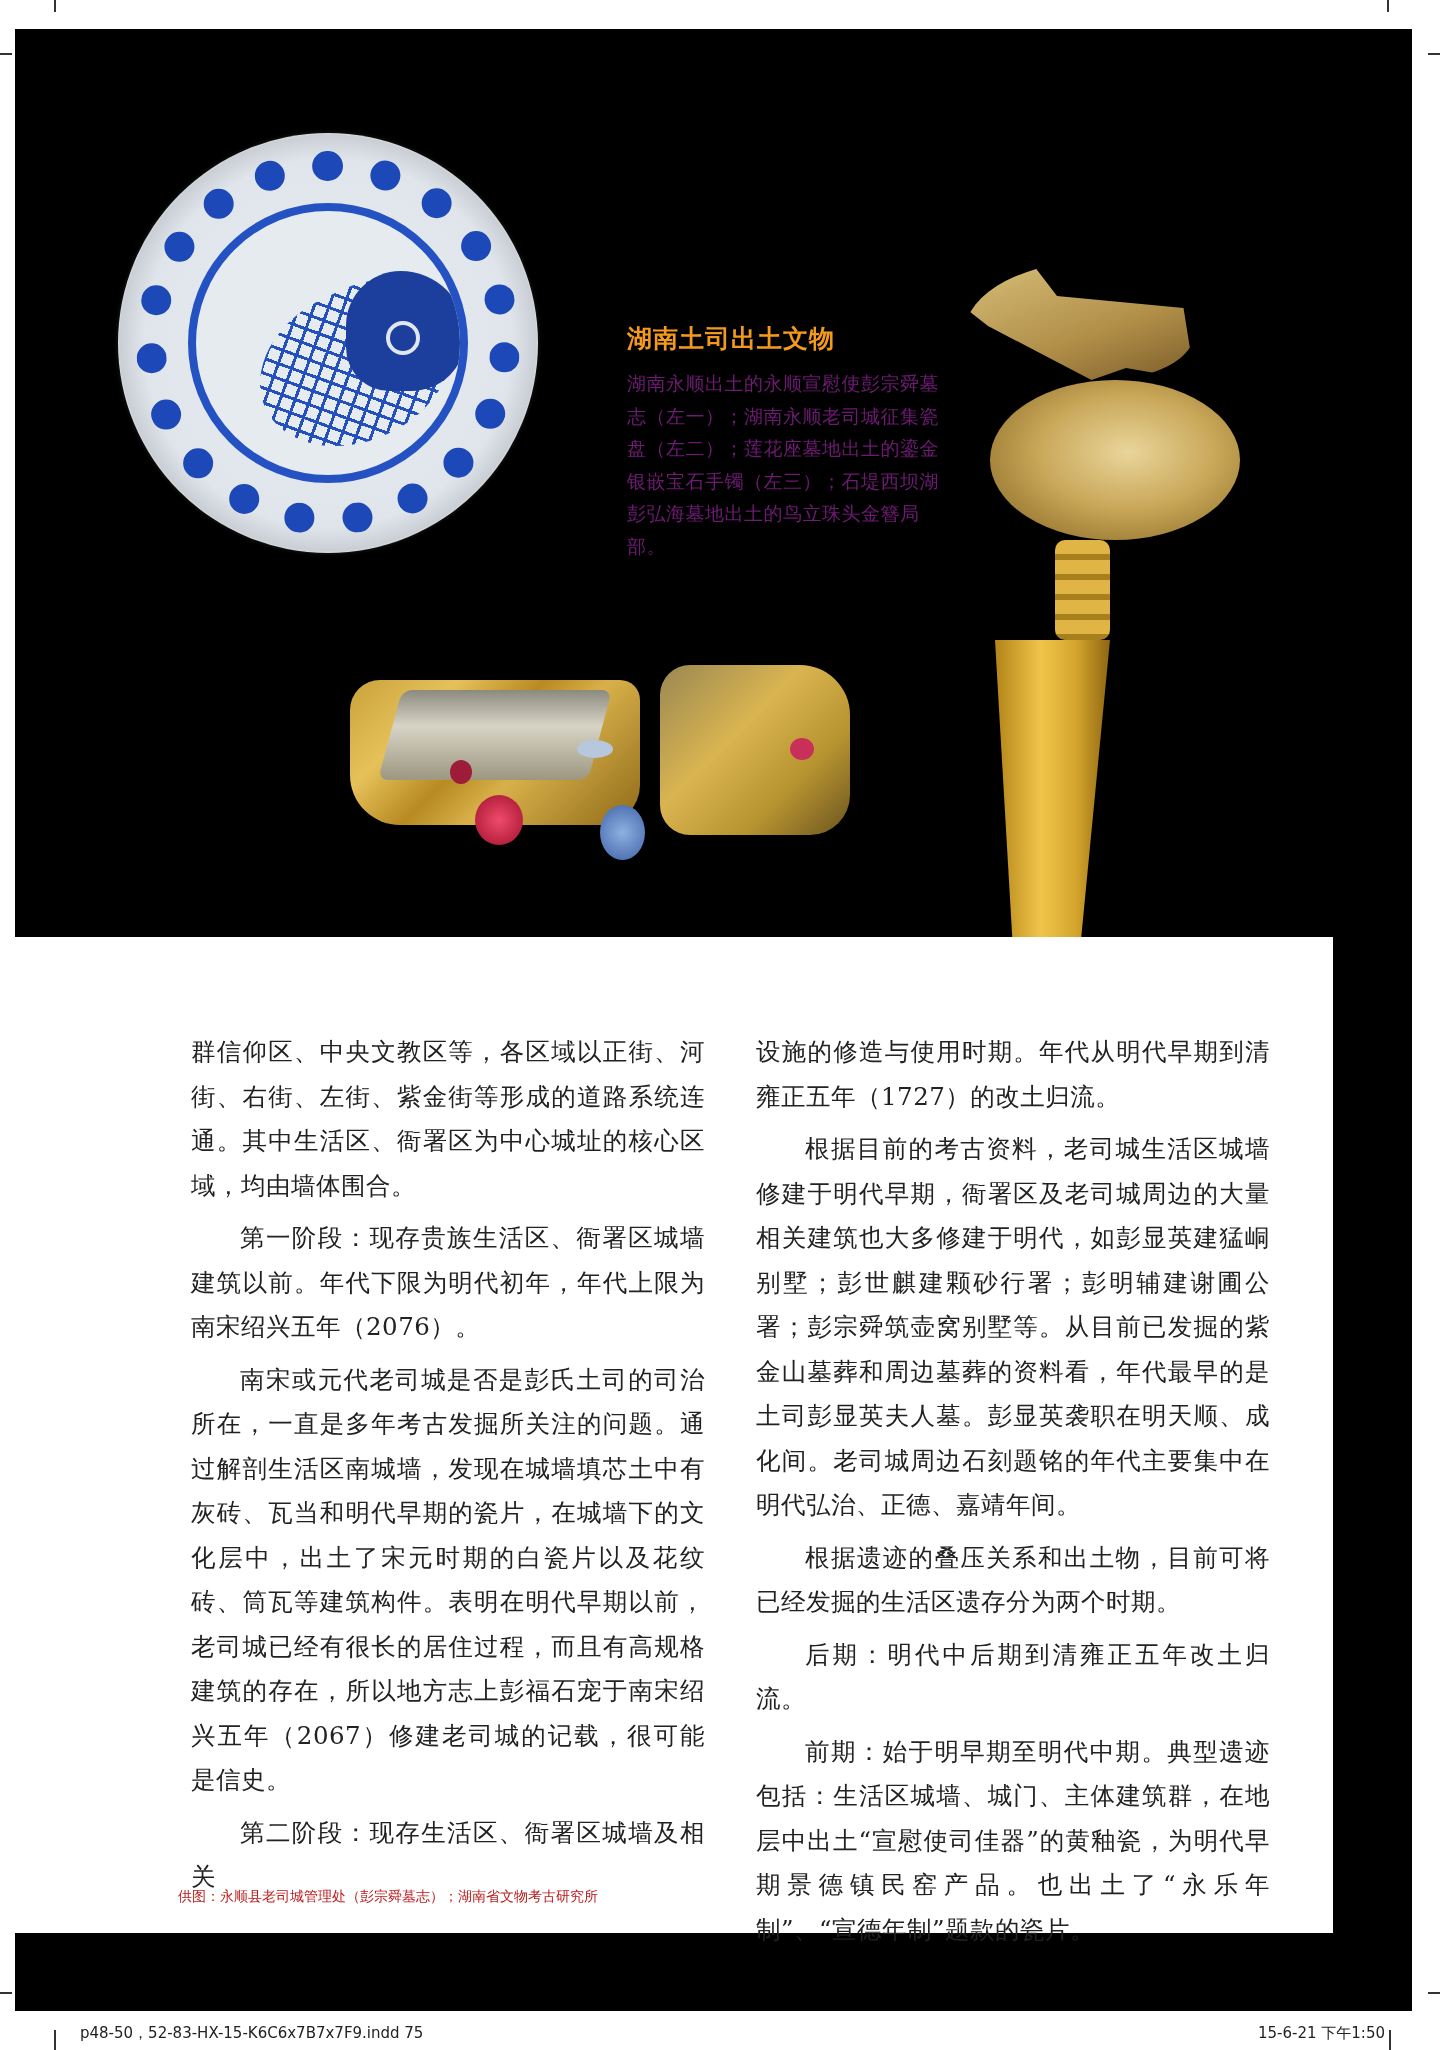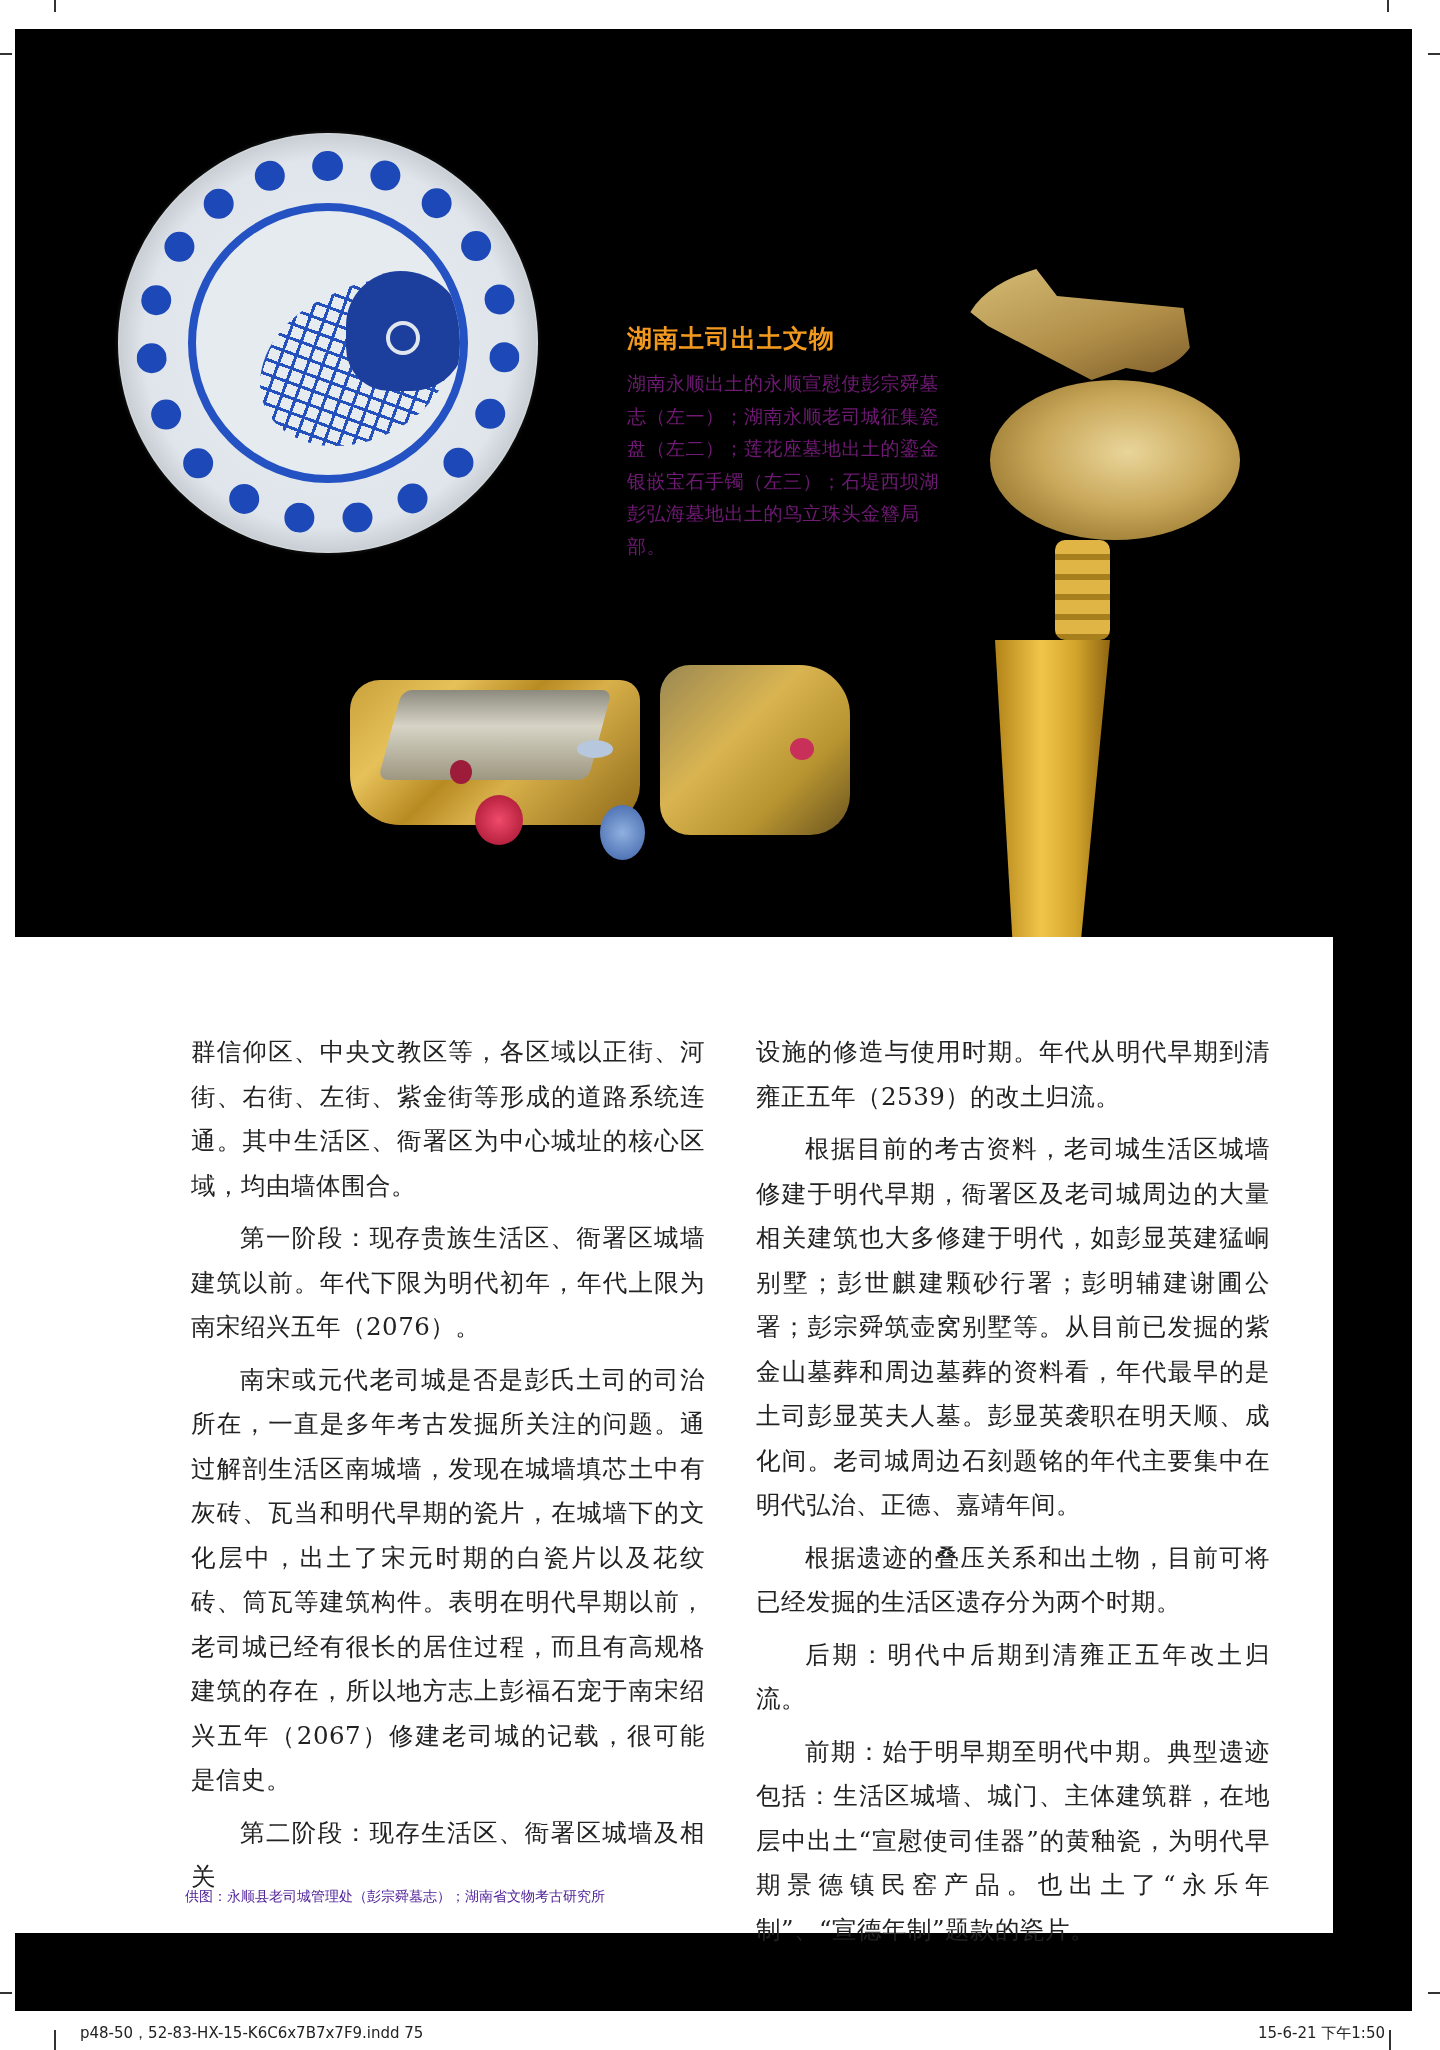--- a/index.html
+++ b/index.html
@@ -114,23 +114,23 @@
       position: absolute; top: 1022px; width: 530px;
       font-size: 24.5px; line-height: 44.5px; color: #222; text-align: justify;
       letter-spacing: 0.5px;
     }
     .col-left { left: 183px; }
     .col-right { left: 748px; }
     .col p { margin: 8px; }
     .col p.indent { text-indent: 2em; }
 
     .credit {
-      position: absolute; left: 185px; top: 1888px;
-      font-family: "DejaVu Sans", "Liberation Sans", sans-serif;
-      font-size: 14px; color: #4c1d95;
+      position: absolute; left: 178px; top: 1888px;
+      font-family: "DejaVu Sans", "Liberation Sans", sans-serif;
+      font-size: 14px; color: #b91c1c;
     }
 
     .slug {
       position: absolute; top: 2024px;
       font-family: "DejaVu Sans", "Liberation Sans", sans-serif;
       font-size: 15px; color: #222;
     }
     .slug-left { left: 80px; }
     .slug-right { left: 1258px; }
   </style>
@@ -185,21 +185,21 @@
 </div>
 
 <div class="col col-left">
   <p>群信仰区、中央文教区等，各区域以正街、河街、右街、左街、紫金街等形成的道路系统连通。其中生活区、衙署区为中心城址的核心区域，均由墙体围合。</p>
   <p class="indent">第一阶段：现存贵族生活区、衙署区城墙建筑以前。年代下限为明代初年，年代上限为南宋绍兴五年（2076）。</p>
   <p class="indent">南宋或元代老司城是否是彭氏土司的司治所在，一直是多年考古发掘所关注的问题。通过解剖生活区南城墙，发现在城墙填芯土中有灰砖、瓦当和明代早期的瓷片，在城墙下的文化层中，出土了宋元时期的白瓷片以及花纹砖、筒瓦等建筑构件。表明在明代早期以前，老司城已经有很长的居住过程，而且有高规格建筑的存在，所以地方志上彭福石宠于南宋绍兴五年（2067）修建老司城的记载，很可能是信史。</p>
   <p class="indent">第二阶段：现存生活区、衙署区城墙及相关</p>
 </div>
 
 <div class="col col-right">
-  <p>设施的修造与使用时期。年代从明代早期到清雍正五年（2539）的改土归流。</p>
+  <p>设施的修造与使用时期。年代从明代早期到清雍正五年（1727）的改土归流。</p>
   <p class="indent">根据目前的考古资料，老司城生活区城墙修建于明代早期，衙署区及老司城周边的大量相关建筑也大多修建于明代，如彭显英建猛峒别墅；彭世麒建颗砂行署；彭明辅建谢圃公署；彭宗舜筑壶窝别墅等。从目前已发掘的紫金山墓葬和周边墓葬的资料看，年代最早的是土司彭显英夫人墓。彭显英袭职在明天顺、成化间。老司城周边石刻题铭的年代主要集中在明代弘治、正德、嘉靖年间。</p>
   <p class="indent">根据遗迹的叠压关系和出土物，目前可将已经发掘的生活区遗存分为两个时期。</p>
   <p class="indent">后期：明代中后期到清雍正五年改土归流。</p>
   <p class="indent">前期：始于明早期至明代中期。典型遗迹包括：生活区城墙、城门、主体建筑群，在地层中出土“宣慰使司佳器”的黄釉瓷，为明代早期景德镇民窑产品。也出土了“永乐年制”、“宣德年制”题款的瓷片。</p>
 </div>
 
 <div class="credit">供图：永顺县老司城管理处（彭宗舜墓志）；湖南省文物考古研究所</div>
 
 <div class="slug slug-left">p48-50，52-83-HX-15-K6C6x7B7x7F9.indd   75</div>
 <div class="slug slug-right">15-6-21   下午1:50</div>

